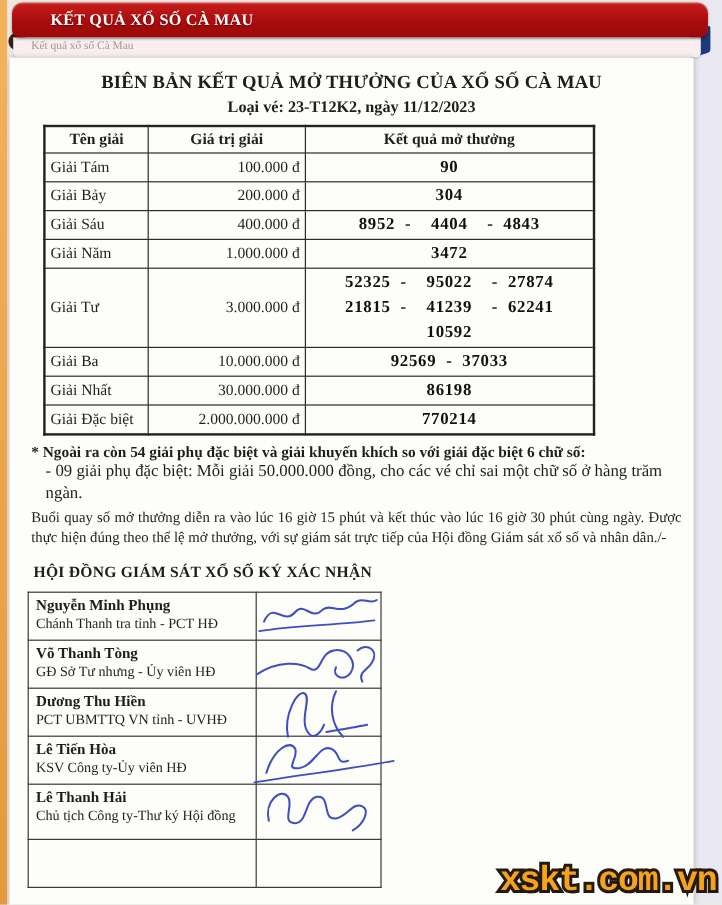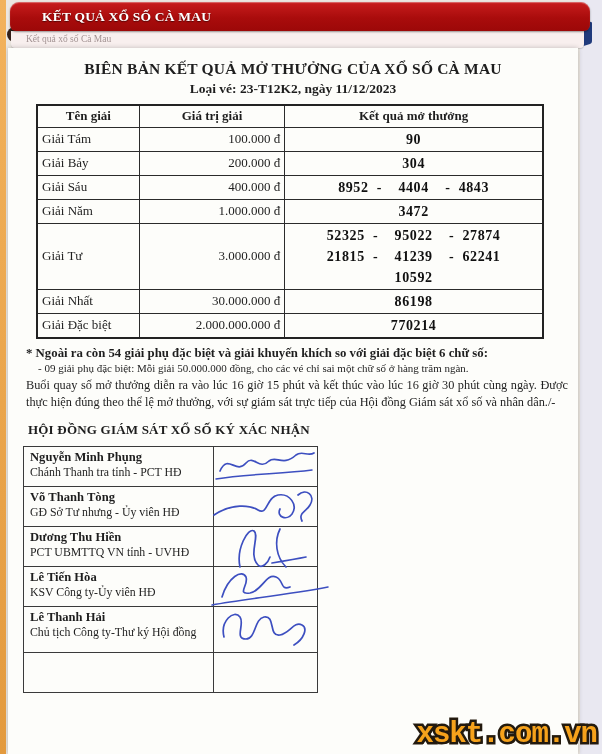--- a/index.html
+++ b/index.html
@@ -43,36 +43,36 @@
     position:absolute; left:8px; top:48px; width:570px; height:706px;
     background:#fdfdfa; z-index:2;
     box-shadow:0 0 5px rgba(0,0,0,.22);
     padding:10px 14px 0 14px;
   }
   .doc-title { text-align:center; font-weight:bold; font-size:15.5px; margin-top:2px; letter-spacing:.2px; }
   .doc-subtitle { text-align:center; font-weight:bold; font-size:13.5px; margin-top:3px; }
 
   
   table.results {
-    border-collapse:collapse; margin:7px 12px 0 14px; width:508px;
+    border-collapse:collapse; margin:7px 12px 0 14px; width:460px;
     border:2px solid #222;
   }
   table.results th, table.results td {
     border:1.5px solid #2b2b2b; font-size:13px; padding:1px 4px;
   }
   table.results th { font-weight:bold; height:22px; }
   td.prize-name { width:103px; text-align:left; padding-left:9px; height:21px; }
   td.prize-value { width:146px; text-align:right; padding-right:7px; font-size:12.5px; }
   td.prize-res { width:259px; text-align:center; }
   .res-line { font-weight:bold; font-size:14px; letter-spacing:.6px; white-space:pre; line-height:21px; color:#111; }
 
   
   .notes { margin:7px 0 0 4px; width:542px; }
   .note-head { font-weight:bold; font-size:12.8px; }
-  .note-item { font-size:11px; margin-left:12px; line-height:1.32; }
+  .note-item { font-size:14px; margin-left:12px; line-height:1.32; }
   .note-par { font-size:12.3px; margin-top:2px; line-height:1.35; text-align:justify; }
 
   .council-head { font-weight:bold; font-size:13px; margin:12px 0 0 6px; letter-spacing:.2px; }
 
   
   table.sig {
     border-collapse:collapse; margin:8px 0 0 1px;
     border:1.5px solid #333;
   }
   table.sig td { border:1.2px solid #3a3a3a; vertical-align:top; }
@@ -158,20 +158,27 @@
           </td>
     </tr>
     <tr>
       <td class="prize-name">Giải Tư</td>
       <td class="prize-value">3.000.000 đ</td>
       <td class="prize-res">
         <div class="res-line">52325  -    95022    -  27874</div>
         <div class="res-line">21815  -    41239    -  62241</div>
         <div class="res-line">10592</div>
       </td>
+    </tr>
+    <tr>
+      <td class="prize-name">Giải Ba</td>
+      <td class="prize-value">10.000.000 đ</td>
+      <td class="prize-res">
+            <div class="res-line">92569  -  37033</div>
+          </td>
     </tr>
     <tr>
       <td class="prize-name">Giải Nhất</td>
       <td class="prize-value">30.000.000 đ</td>
       <td class="prize-res">
             <div class="res-line">86198</div>
           </td>
     </tr>
     <tr>
       <td class="prize-name">Giải Đặc biệt</td>

